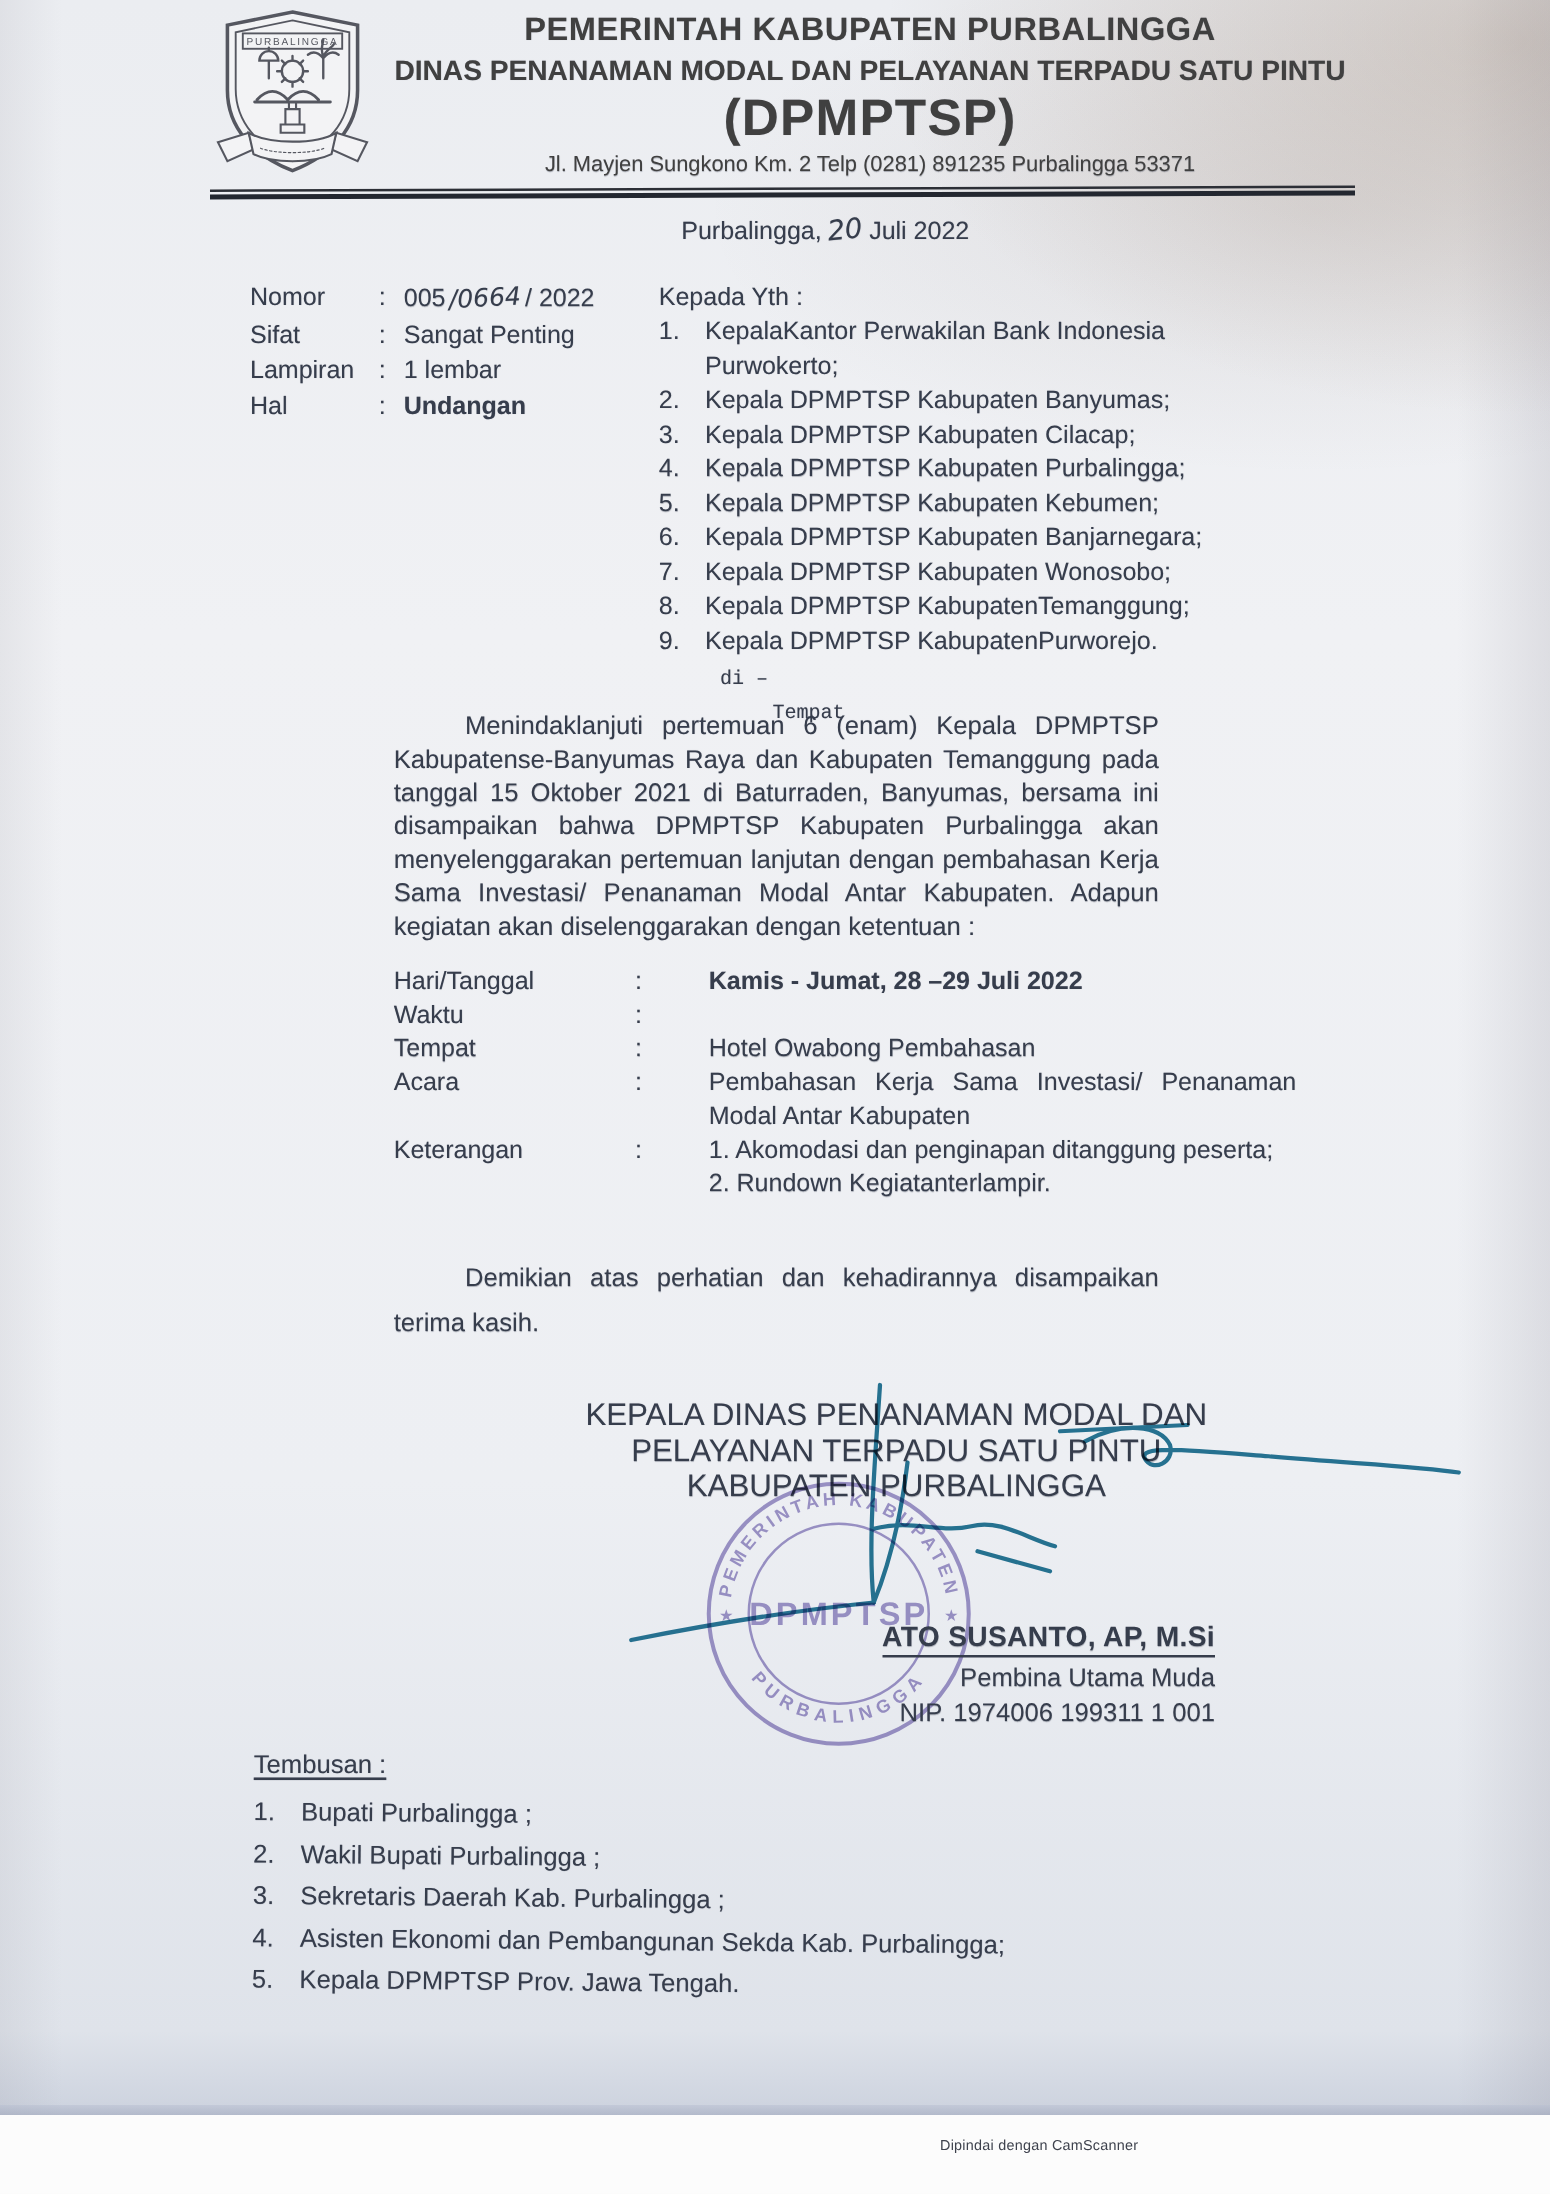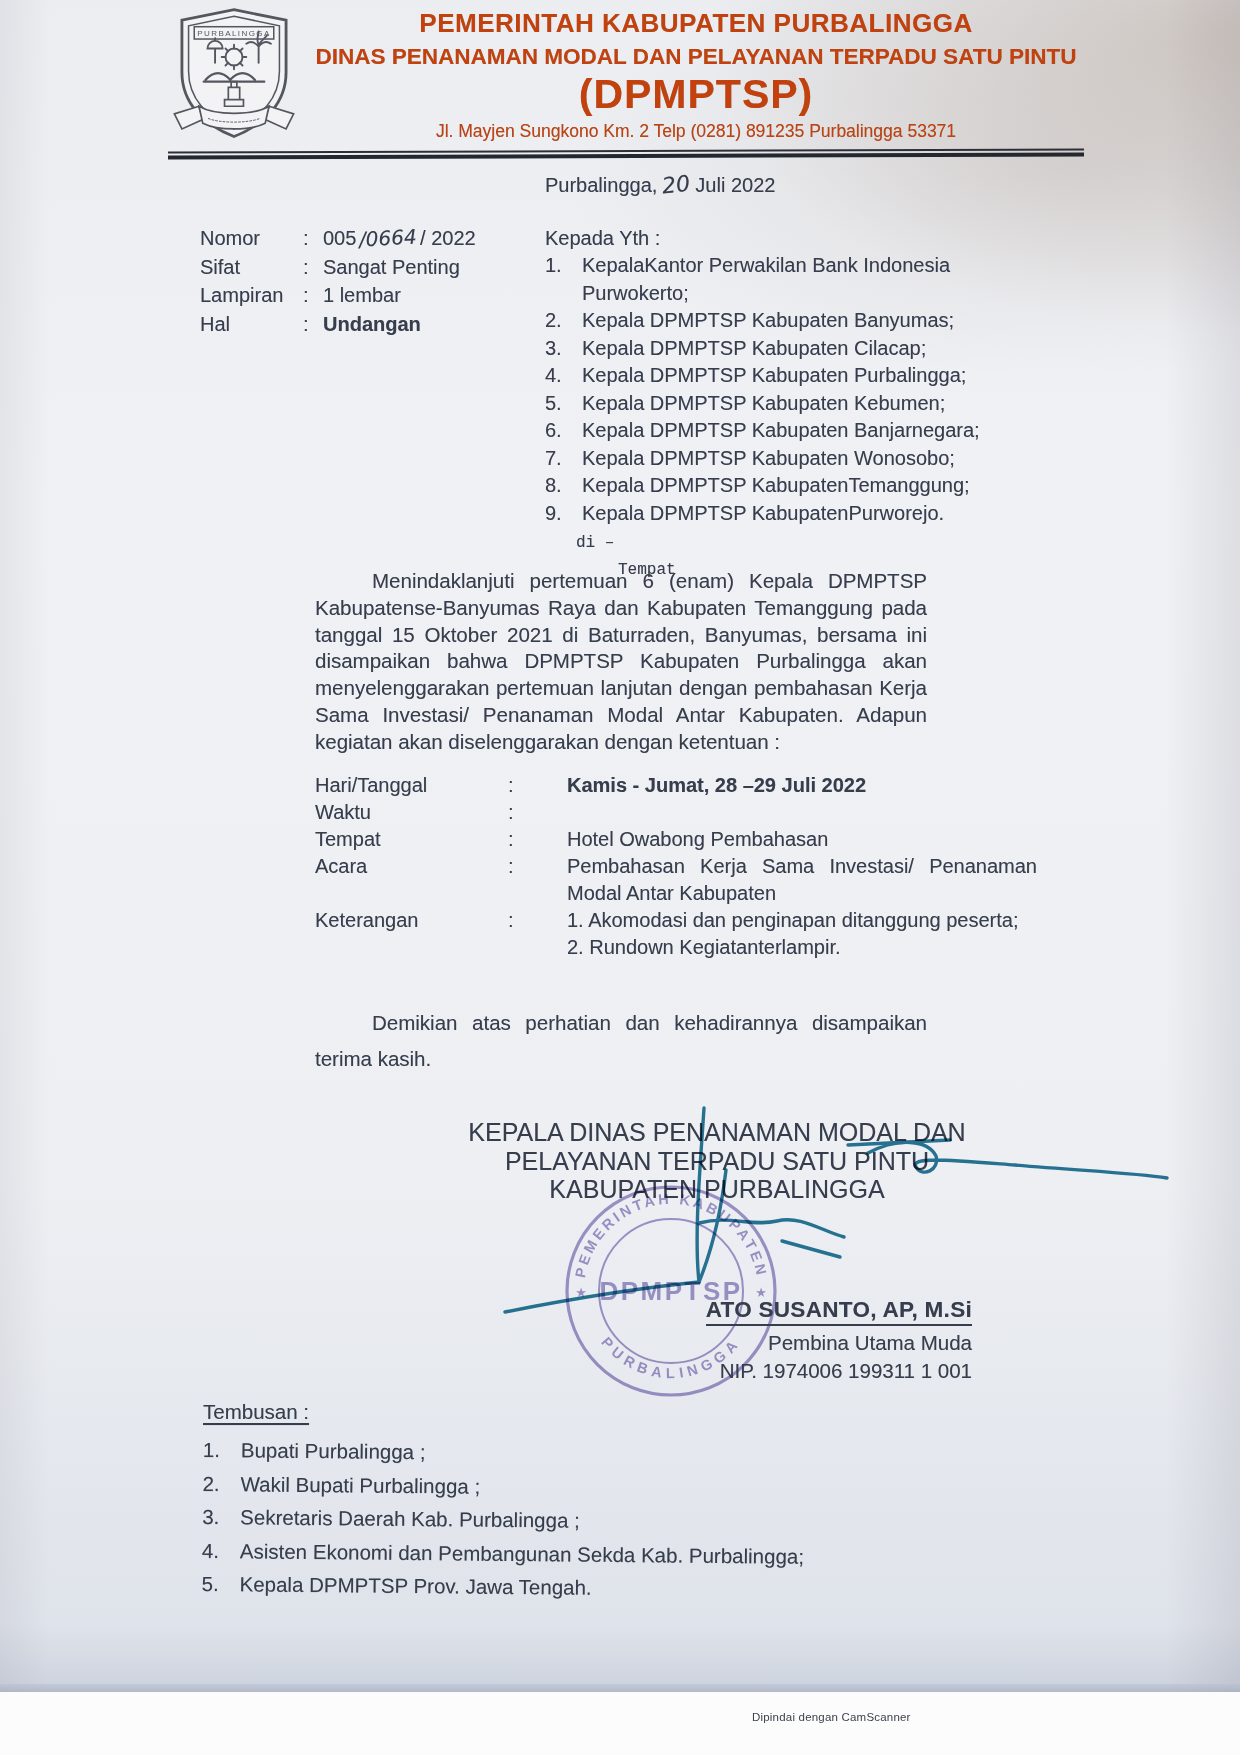--- a/index.html
+++ b/index.html
@@ -26,40 +26,40 @@
   }
   .paper-edge{position:absolute;left:0;top:1684px;width:1240px;height:10px;
     background:linear-gradient(180deg,#b9c0d2,#98a0b5);opacity:.55;}
   .below-paper{position:absolute;left:0;top:1692px;width:1240px;height:63px;background:#fcfcfc;}
   .scan-note{position:absolute;left:752px;top:1711px;font-size:11.5px;color:#3e424d;letter-spacing:.2px;}
 
   .txt{ text-shadow:0.2px 0.2px 0.6px rgba(54,61,76,.35); }
 
   
   .logo{position:absolute;left:160px;top:4px;width:148px;height:142px;opacity:.88;}
-  .lh-text{position:absolute;left:296px;top:8px;width:800px;text-align:center;color:#c2410c;}
+  .lh-text{position:absolute;left:296px;top:8px;width:800px;text-align:center;color:#404040;}
   .lh-gov{font-size:26px;letter-spacing:.5px;font-weight:bold;}
   .lh-agency{font-size:22.5px;font-weight:bold;margin-top:5px;}
   .lh-acronym{font-size:41px;font-weight:bold;letter-spacing:1px;margin-top:1px;}
   .lh-address{font-size:17.5px;margin-top:3px;}
   .rule{position:absolute;left:168px;top:150px;width:916px;transform:rotate(-.2deg);}
   .rule-thin{height:2px;background:#2c2f36;}
   .rule-thick{height:4px;background:#232730;margin-top:2px;}
 
   
   .dateline{position:absolute;left:545px;top:172px;font-size:20px;}
   .hand{font-family:"DejaVu Sans", sans-serif;font-style:italic;display:inline-block;}
   .hand-day{font-size:22px;transform:rotate(-6deg);margin:0 5px;}
   .hand-nomor{font-size:20px;transform:rotate(-3deg);margin:0 3px;}
   .meta{position:absolute;left:200px;top:224px;font-size:20px;}
   .meta-row{display:grid;grid-template-columns:103px 20px auto;line-height:28.5px;}
   .hal-value{font-weight:bold;text-decoration-thickness:2px;text-underline-offset:3px;}
 
   
-  .addr{position:absolute;left:545px;top:224px;width:460px;font-size:20px;}
+  .addr{position:absolute;left:527px;top:224px;width:460px;font-size:20px;}
   .addr-heading{line-height:28px;}
   .num-row{display:grid;grid-template-columns:37px 1fr;line-height:27.5px;}
   .di-block{position:absolute;left:576px;top:530px;font-size:16px;line-height:27px;font-family:Liberation Mono, monospace;}
   .tempat-line{margin-left:42px;}
 
   
   .para{position:absolute;left:315px;width:612px;font-size:20.5px;line-height:26.8px;
         text-align:justify;text-indent:57px;}
   .para-open{top:568px;}
   .para-close{top:1005px;line-height:36px;}

